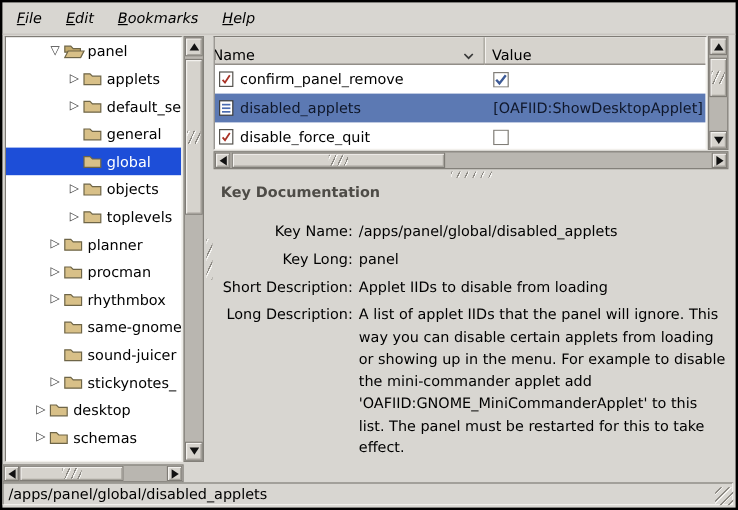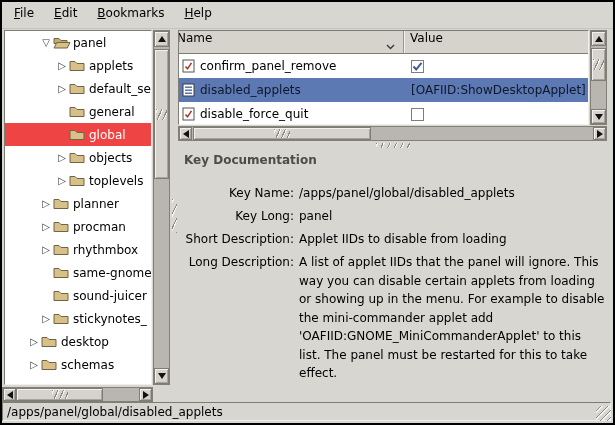--- a/index.html
+++ b/index.html
@@ -5,34 +5,34 @@
   * { margin:0; padding:0; box-sizing:border-box; }
   html,body { background:#555; }
   .window {
     position:relative; width:615px; height:425px;
     background:#d8d6d1; border:2px solid #000;
     font-family:"DejaVu Sans", sans-serif; font-size:12px; color:#000;
     overflow:hidden;
   }
   
   .menubar { position:absolute; left:0; top:0; right:0; height:27px;
-    display:flex; padding-left:2px;
-    border-bottom:1px solid #c6c3bd; }
+    display:flex; align-items:center; padding-left:2px;
+    border-bottom:1px solid #c6c3bd;font-style:italic; }
   .menu-item { padding:4px 10px; cursor:default; }
   .menu-label { display:inline-block; }
   .menu-label::first-letter { text-decoration:underline; }
 
   
   .sunken { background:#fff; border:1px solid;
     border-color:#7f7c76 #f2f0ec #f2f0ec #7f7c76; }
 
   
   .tree-viewport { position:absolute; left:2px; top:28px; width:148px; height:355px; overflow:hidden; }
   .trow { height:23px; display:flex; align-items:center; white-space:nowrap; overflow:hidden; }
-  .trow.selected { background:#ef4444; color:#fff; }
+  .trow.selected { background:#1d4ed8; color:#fff; }
   .exp { width:14px; flex:0 0 14px; font-size:10px; color:#3a3a3a; text-align:center; line-height:14px; }
   .exp.right::before { content:"▷"; }
   .exp.down::before  { content:"▽"; }
   .lvl1 { padding-left:22px; }
   .lvl2 { padding-left:34px; }
   .lvl3 { padding-left:50px; }
   .folder { width:18px; flex:0 0 18px; display:flex; align-items:center; }
   .tlabel { padding-left:2px; }
 
   
@@ -69,21 +69,21 @@
     background-image:repeating-linear-gradient(115deg,#8d8a84 0 1px,#f5f4f1 1px 2px,transparent 2px 6px); }
   .hpaned { position:absolute; left:176px; top:140px; width:429px; height:7px;
     display:flex; align-items:center; justify-content:center; }
   .hpaned .grip { width:34px; height:5px;
     background-image:repeating-linear-gradient(115deg,#8d8a84 0 1px,#f5f4f1 1px 2px,transparent 2px 6px); }
 
   
   .table-area { position:absolute; left:176px; top:28px; width:411px; height:95px; overflow:hidden; }
   .thead { display:flex; height:23px; }
   .th { background:#d6d3cd; border-bottom:1px solid #7f7c76;
-    display:flex; align-items:flex-start; padding:0 6px; overflow:hidden; position:relative; }
+    display:flex; align-items:flex-end; padding:0 6px; overflow:hidden; position:relative; }
   .th-name { width:225px; border-right:1px solid #9b988f; }
   .th-name .th-text { margin-left:-8px; }
   .th-value { flex:1; box-shadow:inset 1px 0 0 #f3f1ee; }
   .sort-ind { position:absolute; right:8px; top:8px; }
   .krow { height:24px; display:flex; align-items:center; }
   .krow.selected { background:#5c79b3; color:#0f172a; }
   .kname { width:225px; display:flex; align-items:center; padding-left:3px; overflow:hidden; }
   .kname .kicon { margin-right:5px; flex:0 0 auto; display:flex; }
   .kvalue { flex:1; padding-left:7px; display:flex; align-items:flex-start; overflow:hidden; white-space:nowrap; }
   .checkbox { width:13px; height:13px; background:#fff; border:1px solid #807d77; display:flex; }

